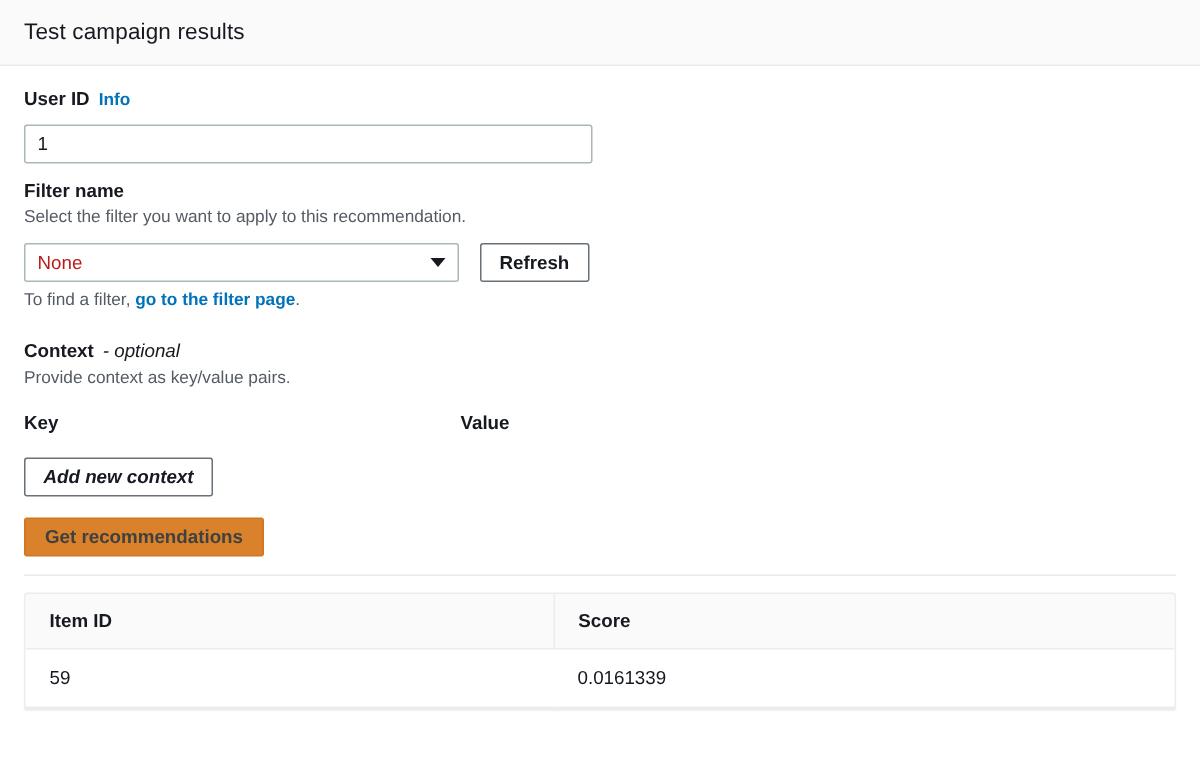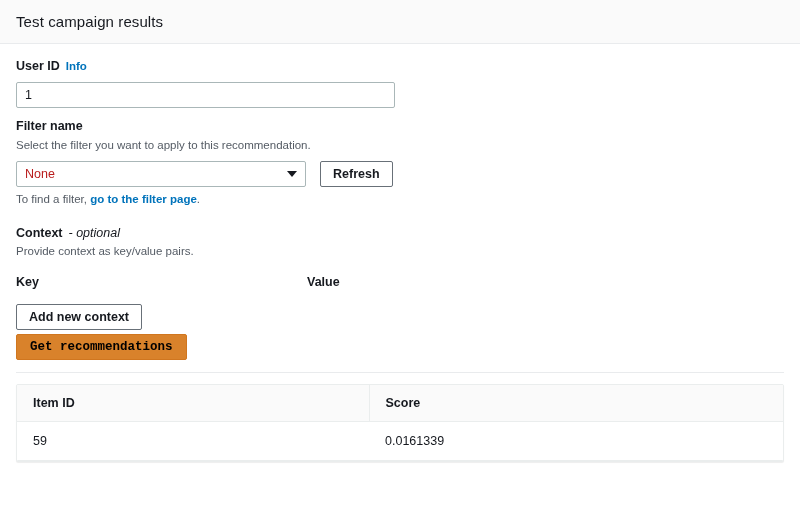--- a/index.html
+++ b/index.html
@@ -157,33 +157,33 @@
     display: flex;
     align-items: center;
     margin-top: 6px;
     gap: 11px;
   }
   .kv-row .key-input { width: 280px; }
   .kv-row .val-input { width: 281px; }
   .kv-row .remove-btn { margin-left: 5px; }
 
   .add-context-wrap { margin-top: 14px; }
-  .btn.add-context { min-width: 120px; }
+  .btn.add-context { min-width: 120px; font-style: italic; }
 
   .btn-primary {
-    margin-top: 4px;
+    margin-top: 14px;
     height: 26px;
     padding: 0 13px;
     border: 1px solid #d0761f;
     border-radius: 2px;
     background: #d9822b;
-    color: #000000;
-    font-size: 12.5px;
-    font-weight: bold;
-    font-family: Liberation Mono, monospace;
+    color: #404040;
+    font-size: 12.5px;
+    font-weight: bold;
+    font-family: Liberation Sans, sans-serif;
     cursor: pointer;
     display: inline-flex;
     align-items: center;
     justify-content: center;
   }
 
   
   .section-divider {
     margin: 12px 0 0 0;
     height: 1px;

